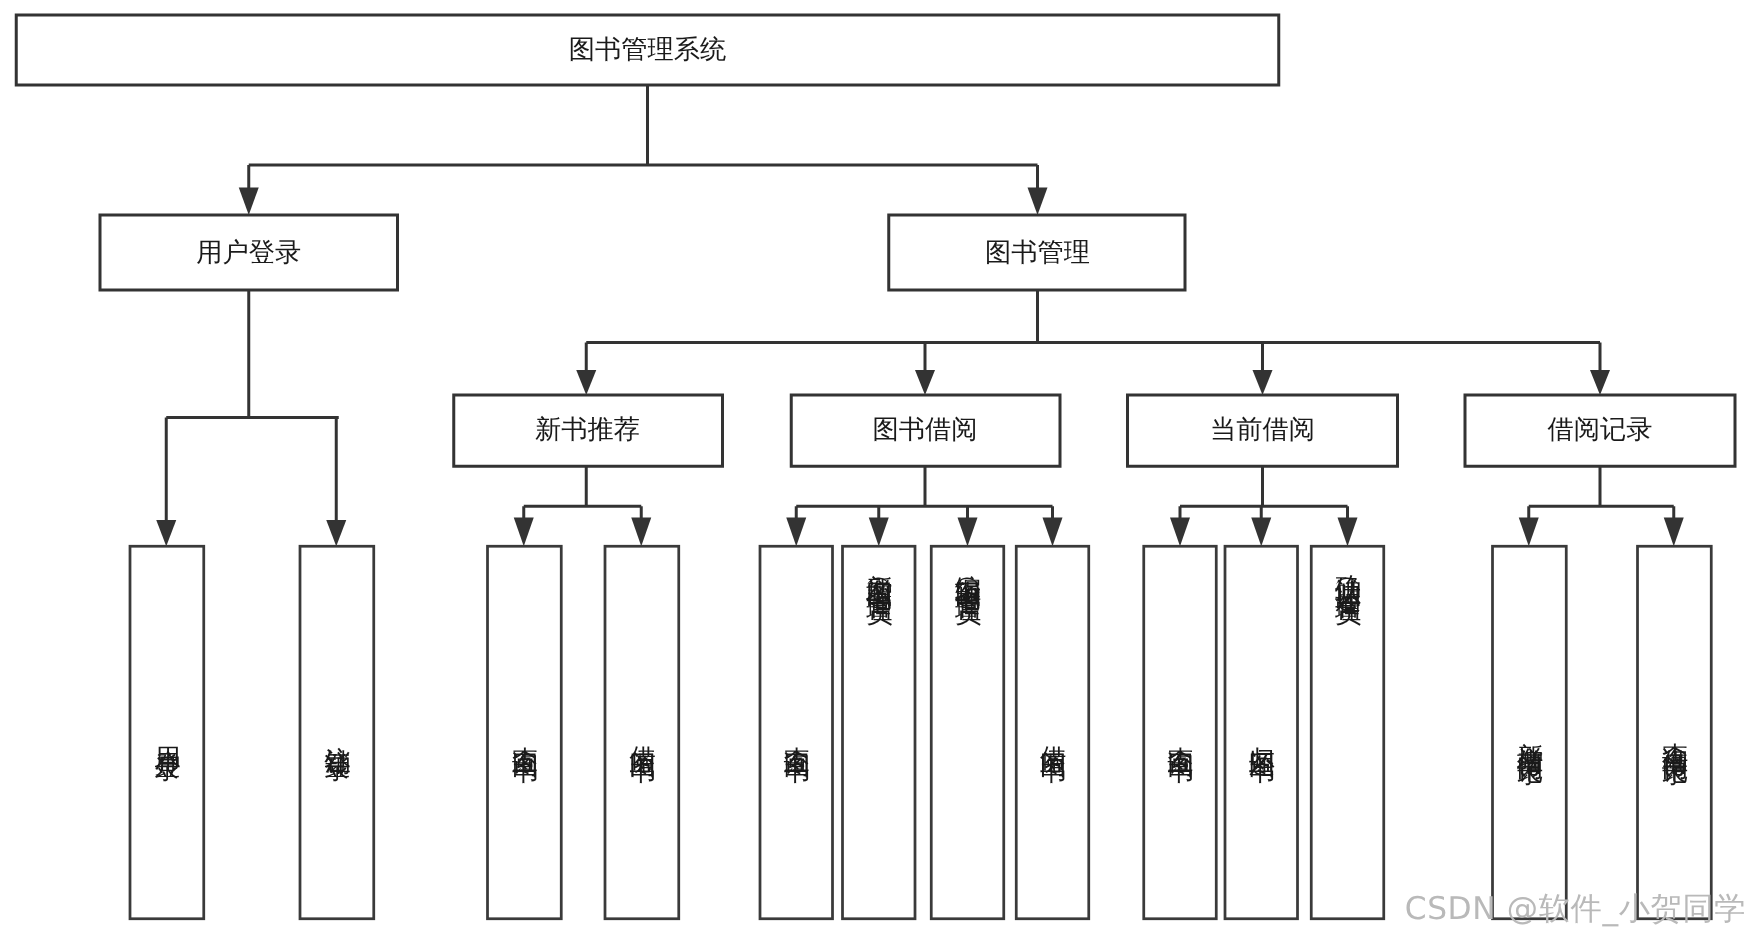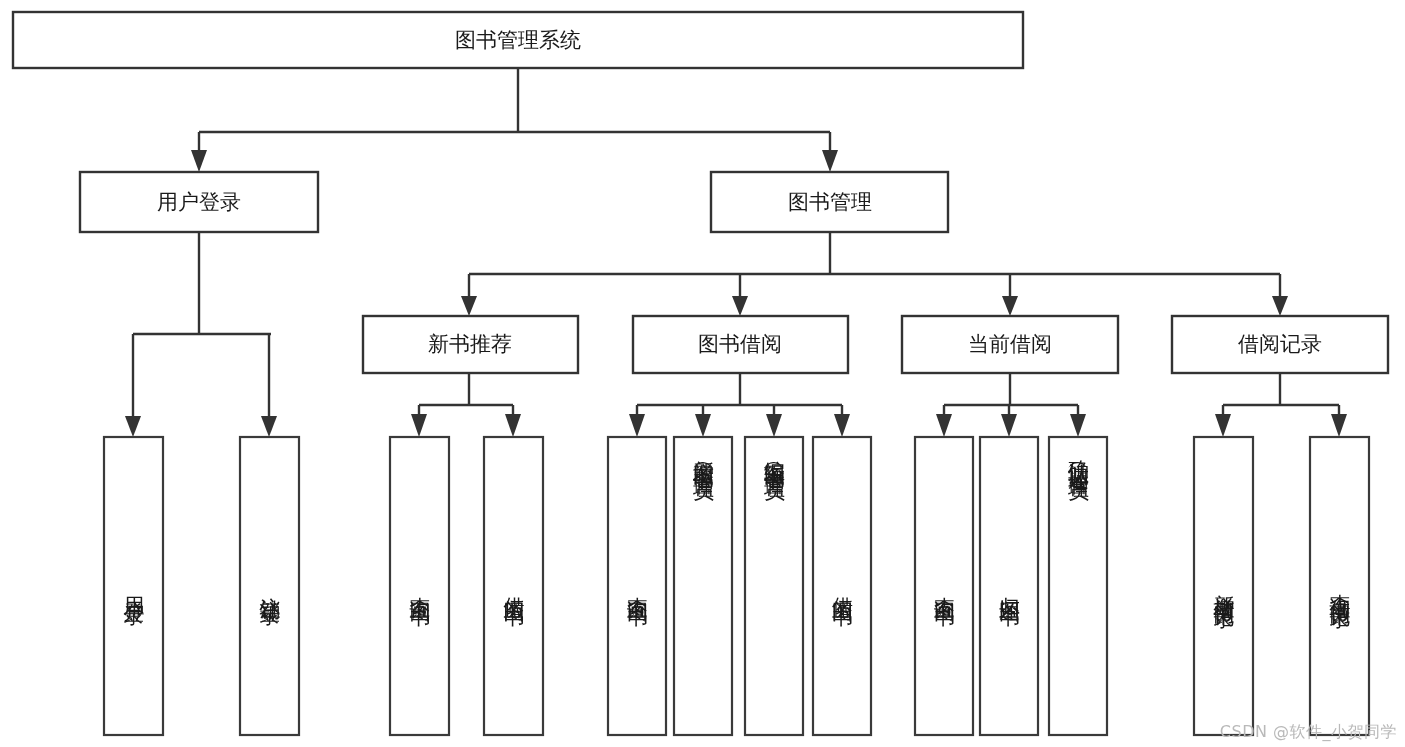--- a/index.html
+++ b/index.html
@@ -73,21 +73,21 @@
     pointer-events: none;
   }
   .vlabel-wrap.top-aligned {
     align-items: flex-start;
   }
   #watermark {
     position: absolute;
     right: 8px;
     bottom: 4px;
     font-family: "DejaVu Sans", "Liberation Sans", sans-serif;
-    font-size: 16px;
+    font-size: 25px;
     color: #b9b9b9;
     letter-spacing: 0.5px;
     white-space: nowrap;
   }
 </style>
 </head>
 <body>
 
 <div id="diagram-root">
 

